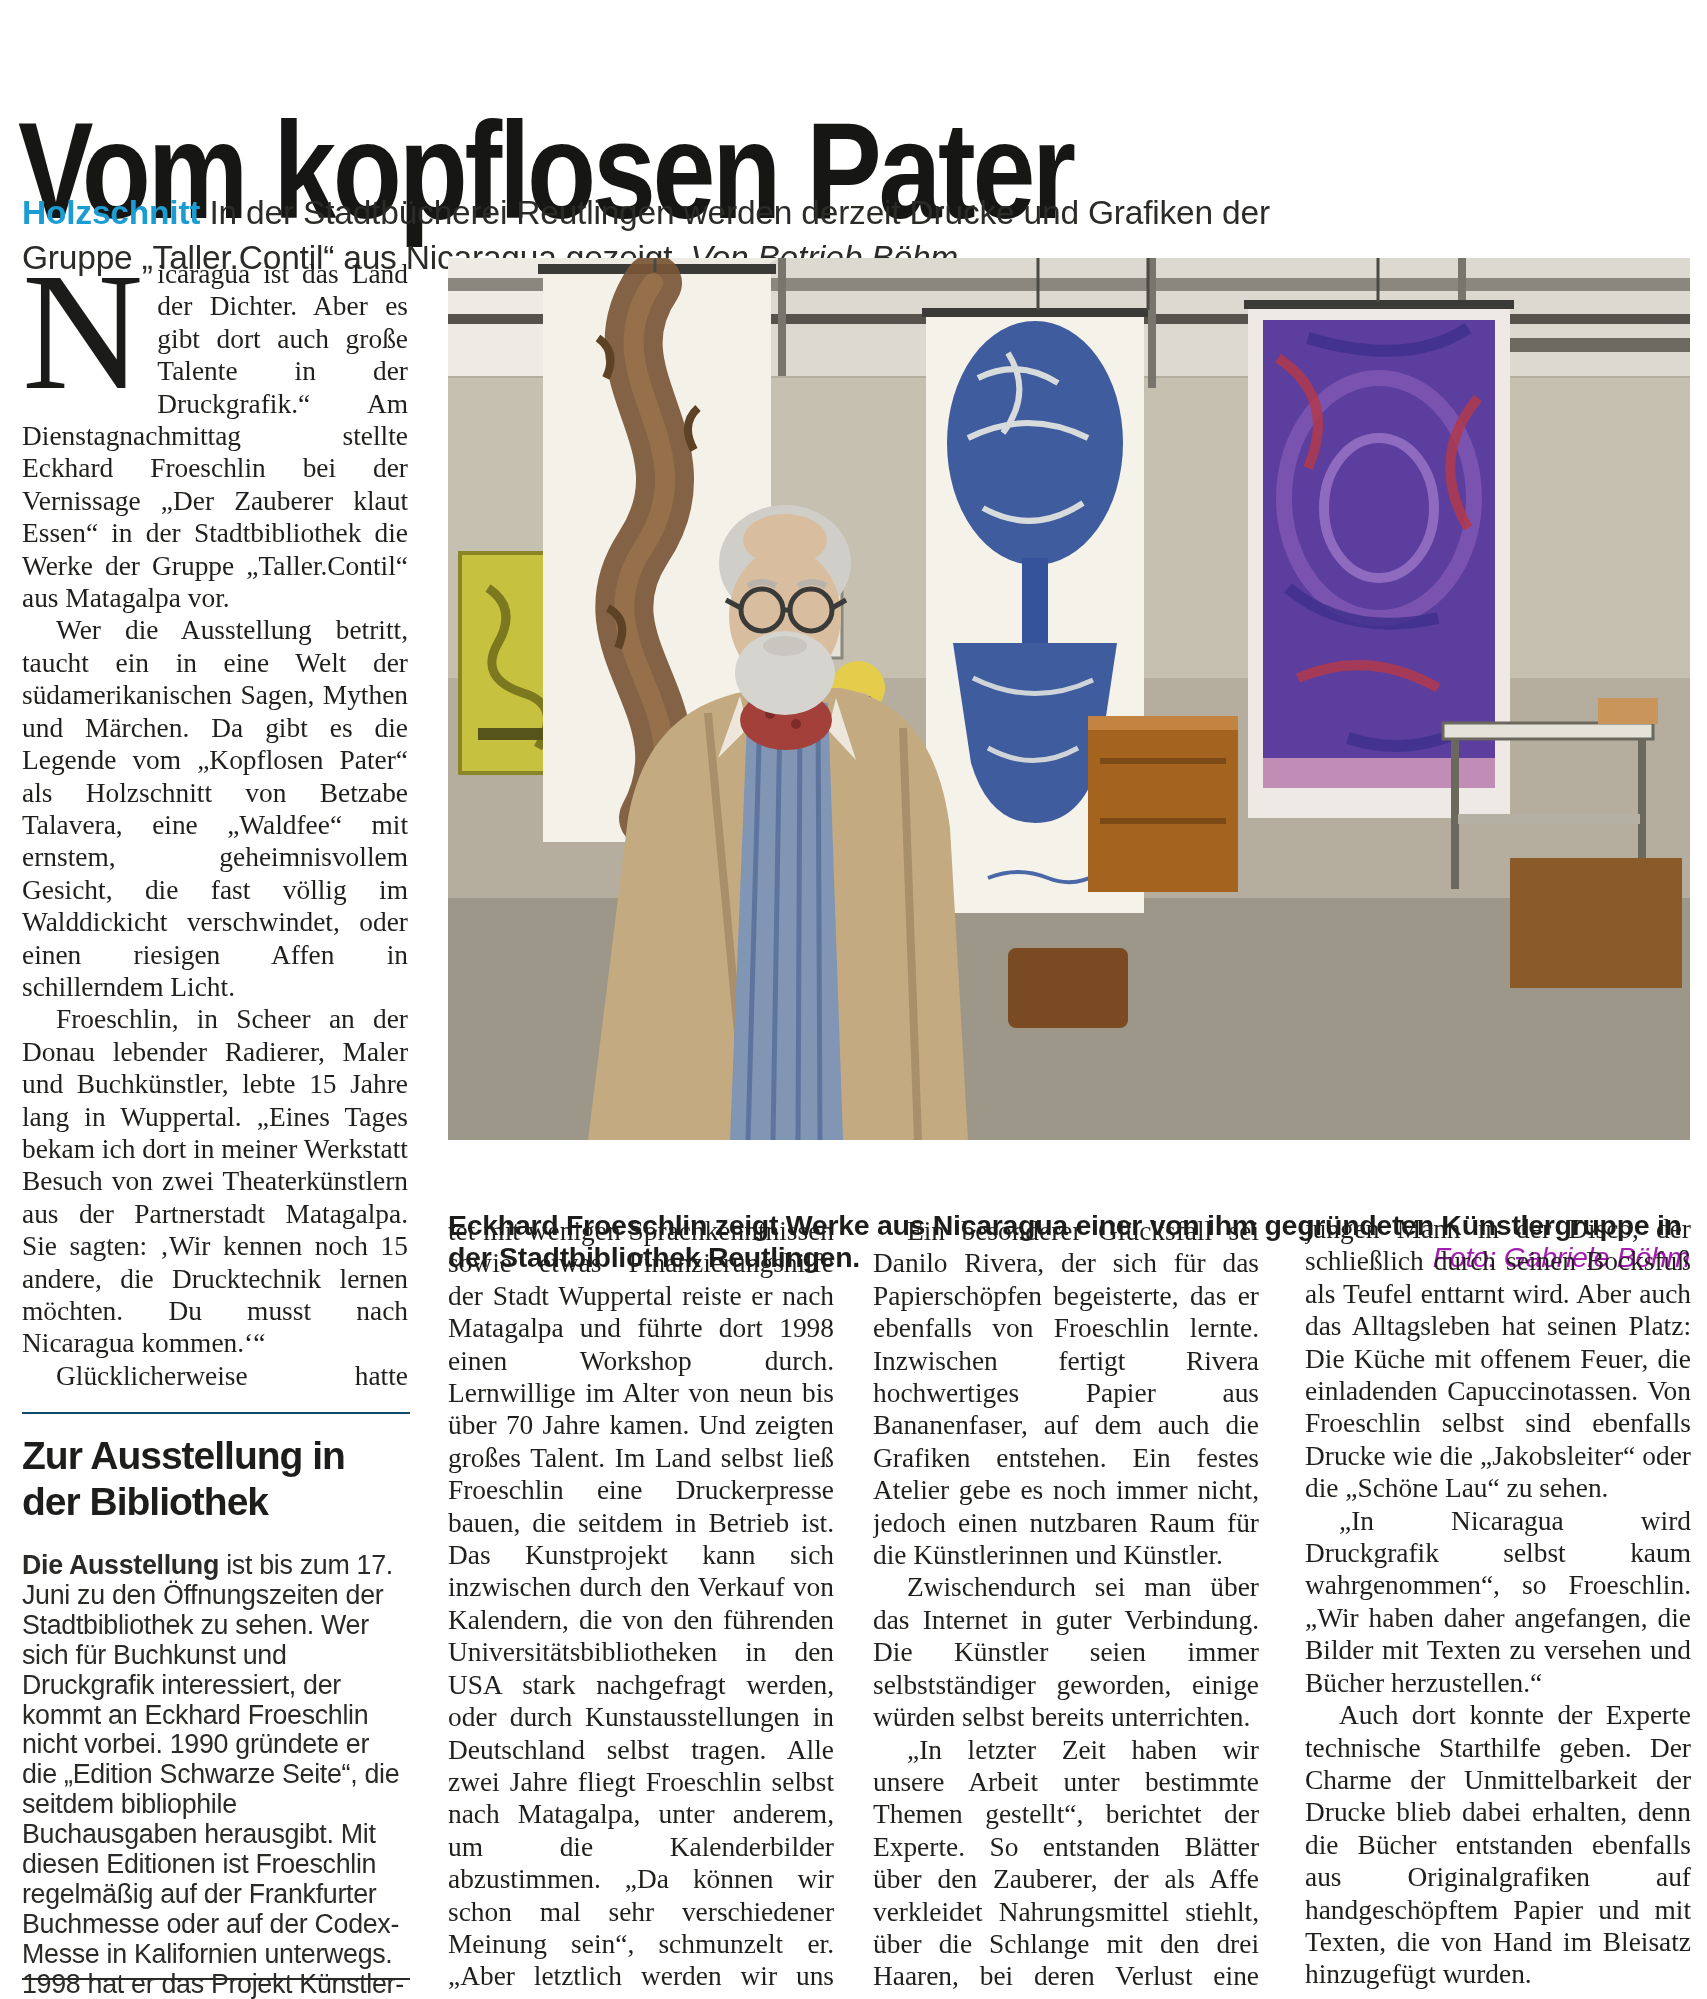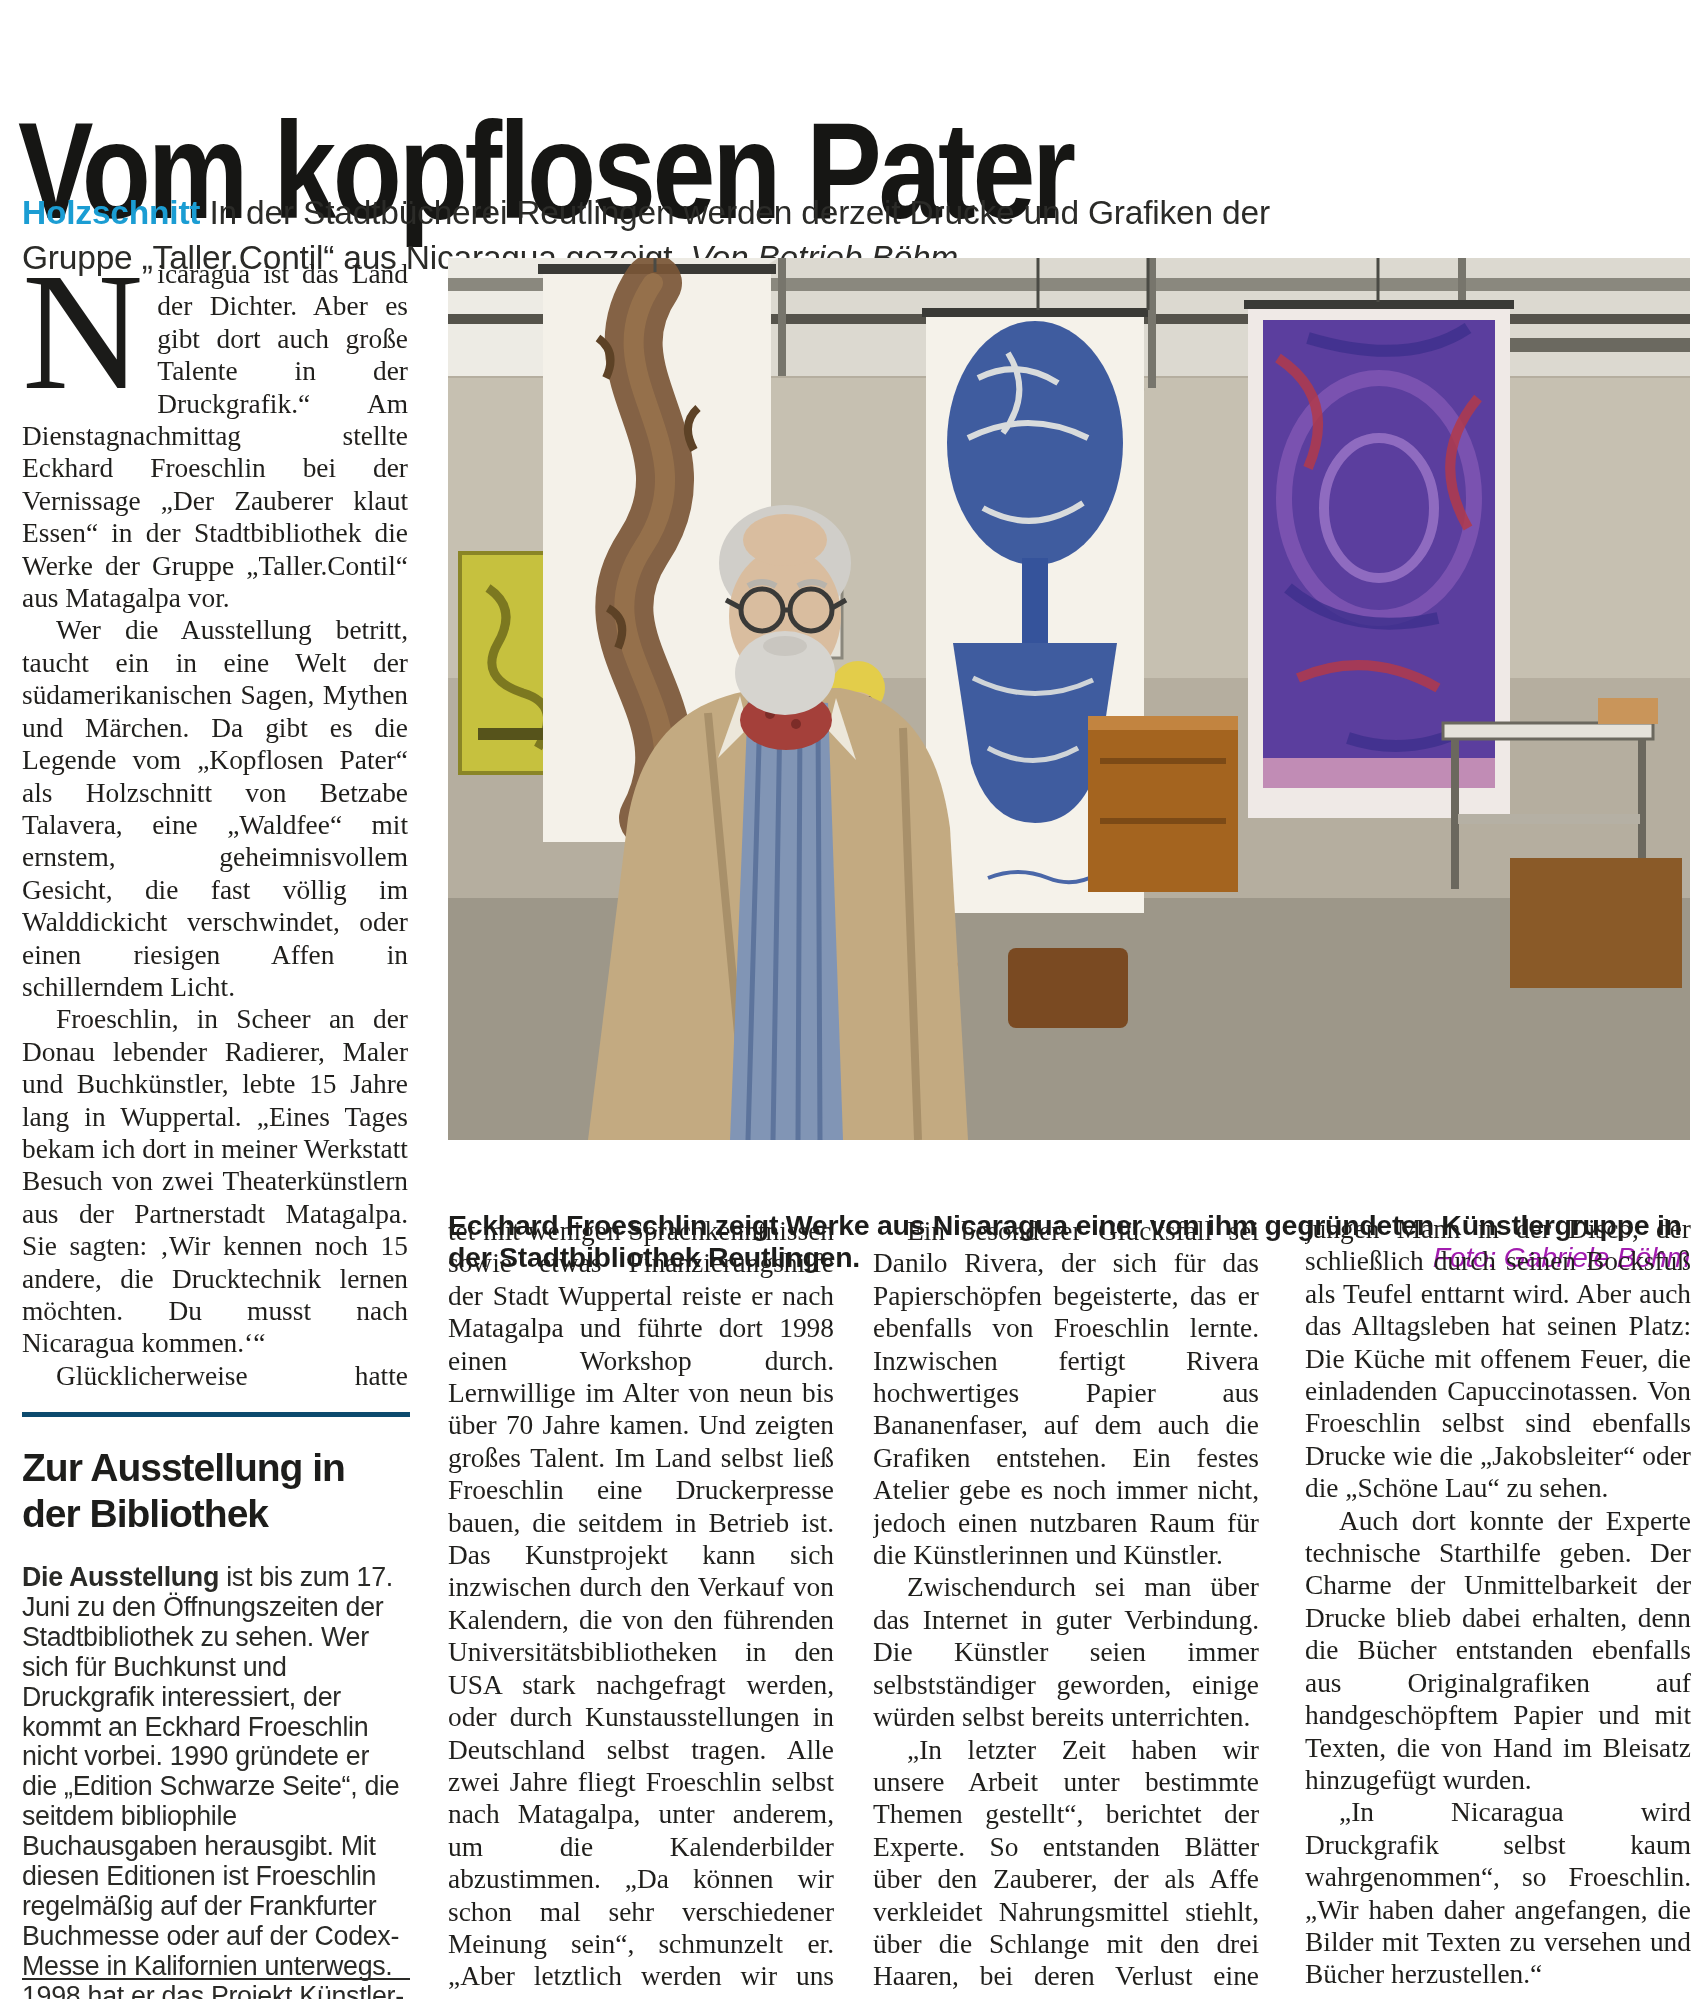--- a/index.html
+++ b/index.html
@@ -29,22 +29,22 @@
              margin:8px 14px 0 0; color:#1b1b19; }
 
   .photo { position:absolute; left:448px; top:258px; width:1242px; height:882px; overflow:hidden; }
   .photo svg { display:block; width:100%; height:100%; }
 
   .caption { position:absolute; left:448px; top:1209px; width:1242px; margin:0;
              font:700 28.5px/32px "Liberation Sans",sans-serif; letter-spacing:-.3px; color:#1d1d1b; }
   .credit { float:right; font:italic 400 28.5px/32px "Liberation Sans",sans-serif; color:#a21caf;margin-left:10px; }
 
   .infobox { position:absolute; left:22px; top:1412px; width:388px; height:568px;
-             box-sizing:border-box; border-top:5px solid #0c4a6e; border-bottom:2px solid #2a2a27;
-             padding-top:28px; }
+             box-sizing:border-box; border-top:2px solid #0c4a6e; border-bottom:2px solid #2a2a27;
+             padding-top:19px; }
   .infobox h2 { margin:0 0 26px 0; font:700 39px/46px "Liberation Sans",sans-serif;
                 letter-spacing:-1px; color:#1d1d1b; }
   .ib-body { font:400 26.8px/29.9px "Liberation Sans",sans-serif; letter-spacing:-.3px;
              color:#2a2a27; margin:0; text-align:left; }
   .ib-lead { font-weight:700; }
 </style>
 </head>
 <body>
 
 <div class="page">
@@ -186,22 +186,22 @@
   <div class="bodycol" id="col2">
     <p>tet mit wenigen Sprachkenntnissen sowie etwas Finanzierungshilfe der Stadt Wuppertal reiste er nach Matagalpa und führte dort 1998 einen Workshop durch. Lernwillige im Alter von neun bis über 70 Jahre kamen. Und zeigten großes Talent. Im Land selbst ließ Froeschlin eine Druckerpresse bauen, die seitdem in Betrieb ist. Das Kunstprojekt kann sich inzwischen durch den Verkauf von Kalendern, die von den führenden Universitätsbibliotheken in den USA stark nachgefragt werden, oder durch Kunstausstellungen in Deutschland selbst tragen. Alle zwei Jahre fliegt Froeschlin selbst nach Matagalpa, unter anderem, um die Kalenderbilder abzustimmen. „Da können wir schon mal sehr verschiedener Meinung sein“, schmunzelt er. „Aber letztlich werden wir uns immer einig.“</p>
   </div>
   <div class="bodycol" id="col3">
     <p class="ind">Ein besonderer Glücksfall sei Danilo Rivera, der sich für das Papierschöpfen begeisterte, das er ebenfalls von Froeschlin lernte. Inzwischen fertigt Rivera hochwertiges Papier aus Bananenfaser, auf dem auch die Grafiken entstehen. Ein festes Atelier gebe es noch immer nicht, jedoch einen nutzbaren Raum für die Künstlerinnen und Künstler.</p>
     <p class="ind">Zwischendurch sei man über das Internet in guter Verbindung. Die Künstler seien immer selbstständiger geworden, einige würden selbst bereits unterrichten.</p>
     <p class="ind">„In letzter Zeit haben wir unsere Arbeit unter bestimmte Themen gestellt“, berichtet der Experte. So entstanden Blätter über den Zauberer, der als Affe verkleidet Nahrungsmittel stiehlt, über die Schlange mit den drei Haaren, bei deren Verlust eine Flutkatastrophe droht oder den schönen</p>
   </div>
   <div class="bodycol" id="col4">
     <p>jungen Mann in der Disco, der schließlich durch seinen Bocksfuß als Teufel enttarnt wird. Aber auch das Alltagsleben hat seinen Platz: Die Küche mit offenem Feuer, die einladenden Capuccinotassen. Von Froeschlin selbst sind ebenfalls Drucke wie die „Jakobsleiter“ oder die „Schöne Lau“ zu sehen.</p>
+    <p class="ind">„In Nicaragua wird Druckgrafik selbst kaum wahrgenommen“, so Froeschlin. „Wir haben daher angefangen, die Bilder mit Texten zu versehen und Bücher herzustellen.“</p>
     <p class="ind">Auch dort konnte der Experte technische Starthilfe geben. Der Charme der Unmittelbarkeit der Drucke blieb dabei erhalten, denn die Bücher entstanden ebenfalls aus Originalgrafiken auf handgeschöpftem Papier und mit Texten, die von Hand im Bleisatz hinzugefügt wurden.</p>
-    <p class="ind">„In Nicaragua wird Druckgrafik selbst kaum wahrgenommen“, so Froeschlin. „Wir haben daher angefangen, die Bilder mit Texten zu versehen und Bücher herzustellen.“</p>
   </div>
 
   <aside class="infobox">
     <h2>Zur Ausstellung in der Bibliothek</h2>
     <p class="ib-body"><span class="ib-lead">Die Ausstellung</span><span> ist bis zum 17. Juni zu den Öffnungszeiten der Stadtbibliothek zu sehen. Wer sich für Buchkunst und Druckgrafik interessiert, der kommt an Eckhard Froeschlin nicht vorbei. 1990 gründete er die „Edition Schwarze Seite“, die seitdem bibliophile Buchausgaben herausgibt. Mit diesen Editionen ist Froeschlin regelmäßig auf der Frankfurter Buchmesse oder auf der Codex-Messe in Kalifornien unterwegs. 1998 hat er das Projekt Künstler-Druckwerkstatt Taller.Contil in Matagalpa gegründet.</span></p>
   </aside>
 
 </div>
 
 </body></html>

